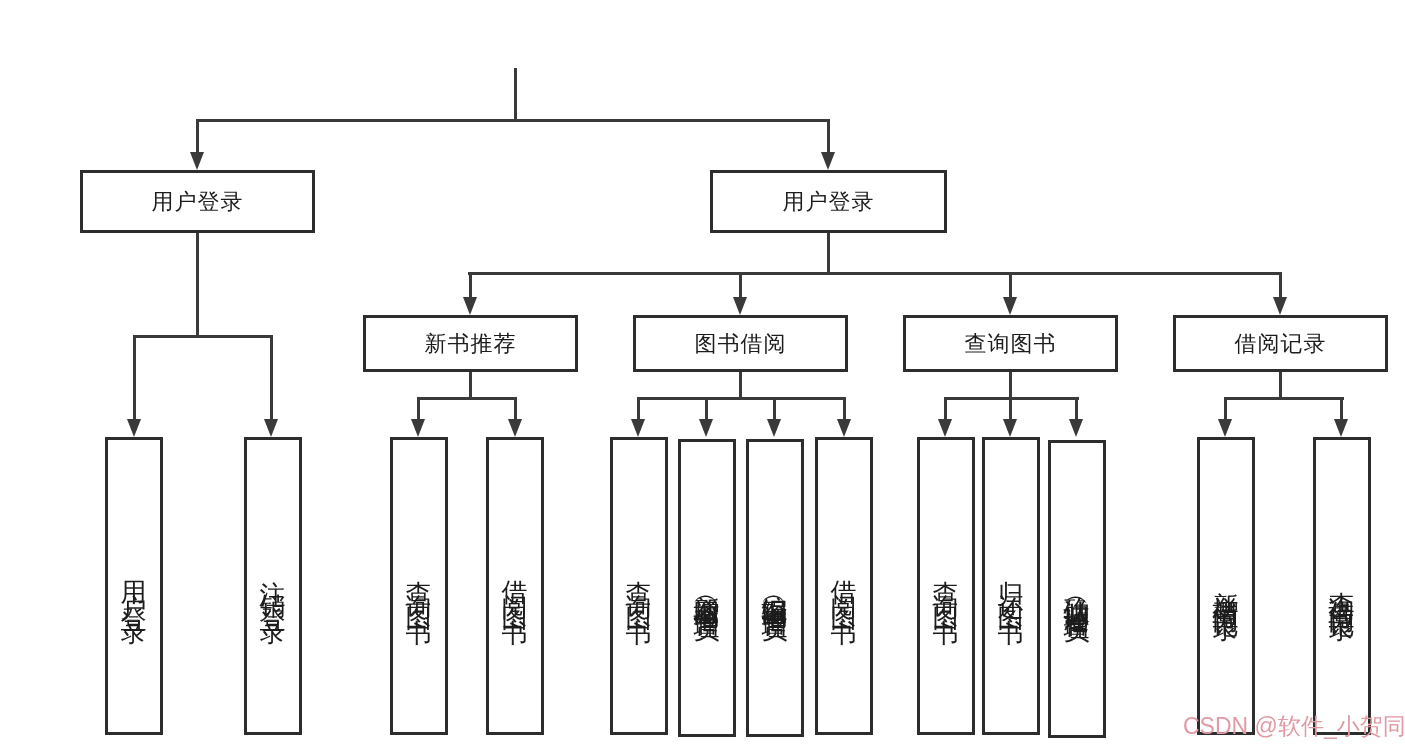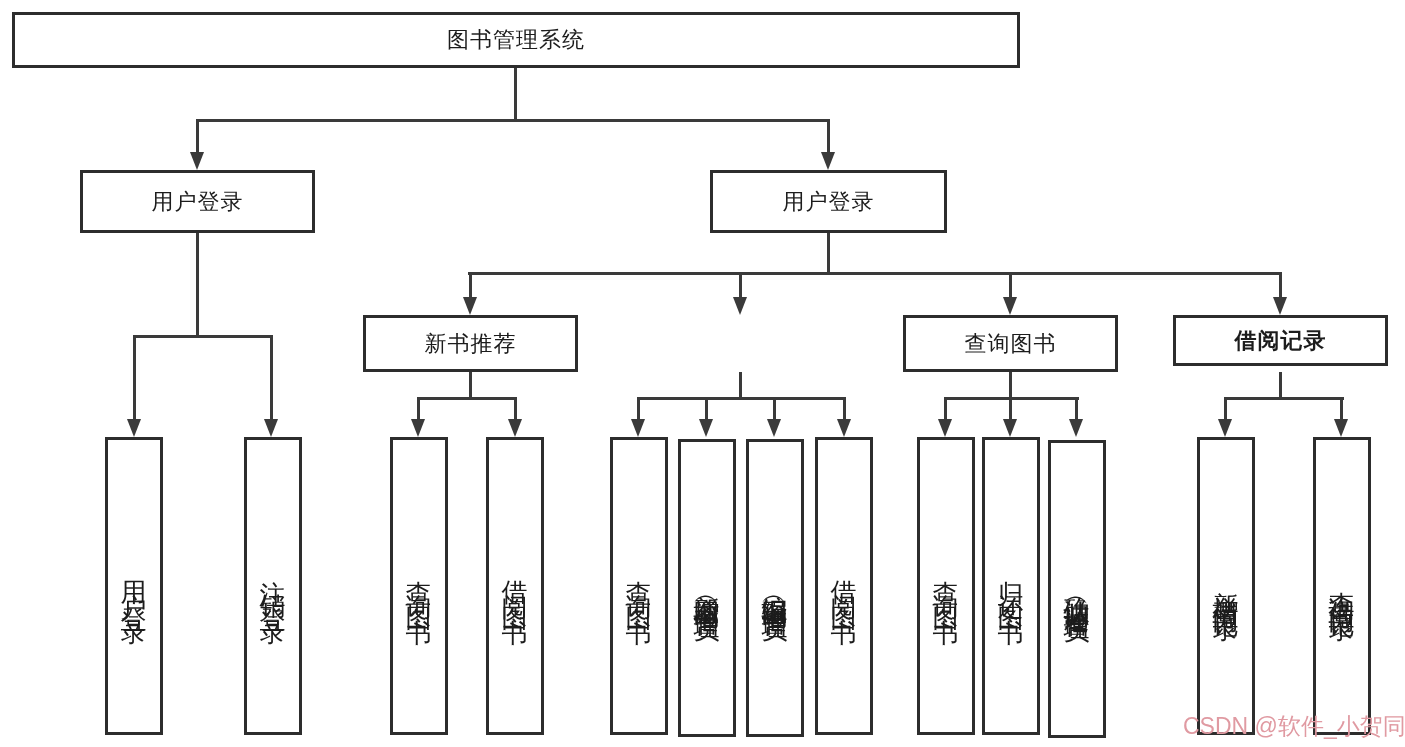--- a/index.html
+++ b/index.html
@@ -56,23 +56,20 @@
     color:#e09aa2;
     z-index:3;
     white-space:nowrap;
   }
 </style>
 </head>
 <body>
 
 <div id="canvas">
 
-  <div class="hbox" style="left:12px;top:12px;width:1008px;height:56px;">
-    <span>图书管理系统</span>
-  </div>
 
   <div class="vline" style="left:514px;top:68px;height:53px;"></div>
   <div class="hline" style="left:196px;top:119px;width:634px;"></div>
   <div class="vline" style="left:196px;top:119px;height:36px;"></div>
   <div class="arrow" style="left:190px;top:152px;"></div>
   <div class="vline" style="left:827px;top:119px;height:36px;"></div>
   <div class="arrow" style="left:821px;top:152px;"></div>
 
   <div class="hbox" style="left:80px;top:170px;width:235px;height:63px;">
     <span>用户登录</span>
@@ -95,24 +92,27 @@
   <div class="vline" style="left:739px;top:272px;height:27px;"></div>
   <div class="arrow" style="left:733px;top:297px;"></div>
   <div class="vline" style="left:1009px;top:272px;height:27px;"></div>
   <div class="arrow" style="left:1003px;top:297px;"></div>
   <div class="vline" style="left:1279px;top:272px;height:27px;"></div>
   <div class="arrow" style="left:1273px;top:297px;"></div>
 
   <div class="hbox" style="left:363px;top:315px;width:215px;height:57px;">
     <span>新书推荐</span>
   </div>
+  <div class="hbox" style="left:633px;top:315px;width:215px;height:57px;">
+    <span>图书借阅</span>
+  </div>
   <div class="hbox" style="left:903px;top:315px;width:215px;height:57px;">
     <span>查询图书</span>
   </div>
-  <div class="hbox" style="left:1173px;top:315px;width:215px;height:51px;font-weight:bold;">
+  <div class="hbox" style="left:1173px;top:315px;width:215px;height:57px;">
     <span>借阅记录</span>
   </div>
 
   <div class="vline" style="left:469px;top:372px;height:27px;"></div>
   <div class="hline" style="left:417px;top:397px;width:100px;"></div>
   <div class="vline" style="left:417px;top:397px;height:24px;"></div>
   <div class="arrow" style="left:411px;top:419px;"></div>
   <div class="vline" style="left:514px;top:397px;height:24px;"></div>
   <div class="arrow" style="left:508px;top:419px;"></div>
 

